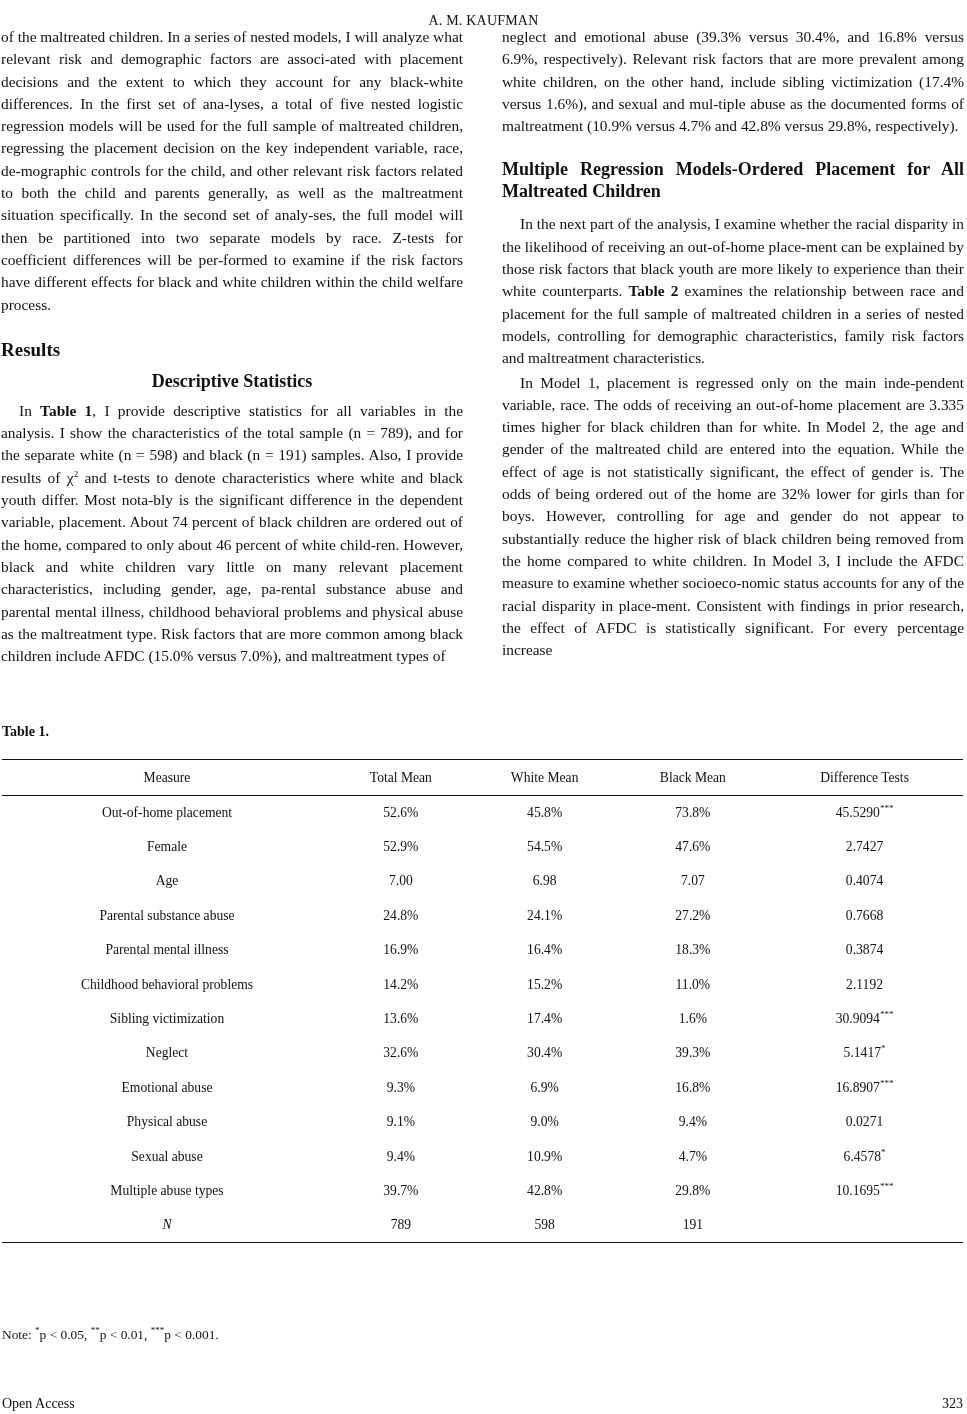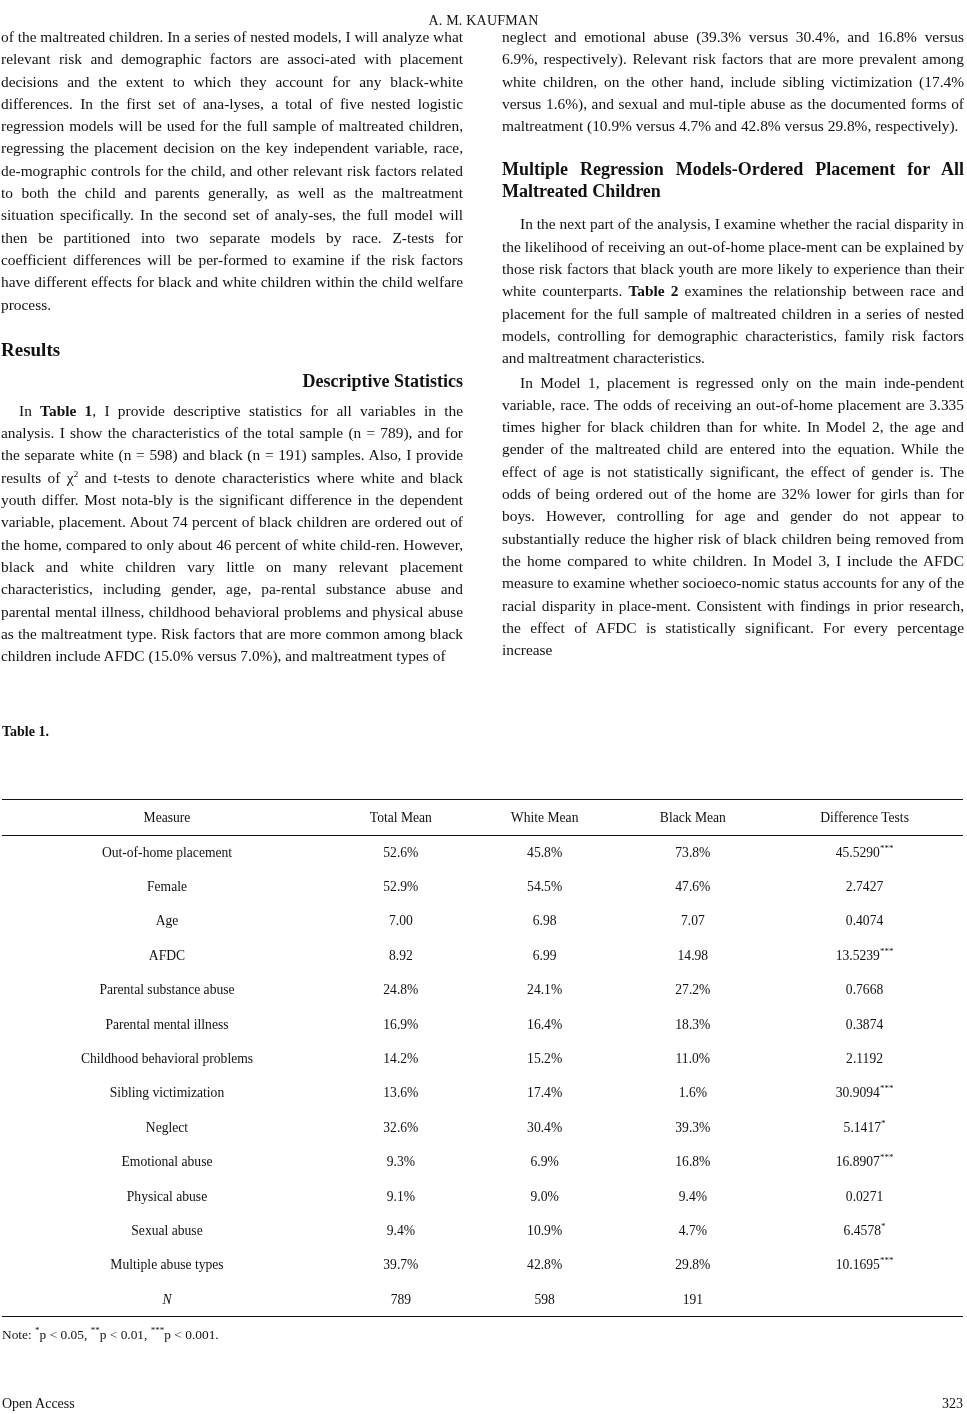--- a/index.html
+++ b/index.html
@@ -18,34 +18,34 @@
   .col.left { left: 1px; }
   .col.right { left: 502px; }
   .col p { margin: 0; text-indent: 18px; }
   .col p.noindent { text-indent: 0; }
   .h-results {
     font-weight: bold; font-size: 19px;
     margin: 22px 0 8px 0; line-height: 24px;
   }
   .h2 {
     font-weight: bold; font-size: 18px; line-height: 22px; margin: 0 0 8px 0;
-    text-align: right;
+    text-align: center;
   }
   .h2.justify { text-align: justify; text-align-last: left; }
   .right .h2 { margin-top: 21px; margin-bottom: 11px; }
   .gap { height: 2px; }
   b { font-weight: bold; }
   sup { font-size: 9px; line-height: 0; vertical-align: 6px; }
 
   .table-caption {
     position: absolute; left: 2px; top: 723px; font-size: 14px; line-height: 18px;
   }
   .table-caption .label { font-weight: bold; }
   table.stats {
-    position: absolute; left: 2px; top: 799px; width: 961px;
+    position: absolute; left: 2px; top: 759px; width: 961px;
     border-collapse: collapse; font-size: 13.6px;
   }
   table.stats th, table.stats td {
     text-align: center; font-weight: normal; padding: 0;
   }
   table.stats thead tr { height: 36px; }
   table.stats thead th { border-top: 1.5px solid #111; border-bottom: 1.5px solid #111; }
   table.stats tbody tr { height: 34.4px; }
   table.stats tbody tr.last td { border-bottom: 1.5px solid #111; }
   table.stats td.measure { width: 330px; }
@@ -108,27 +108,20 @@
       <td>54.5%</td>
       <td>47.6%</td>
       <td><span>2.7427</span><sup></sup></td>
     </tr>
     <tr>
       <td class="measure">Age</td>
       <td>7.00</td>
       <td>6.98</td>
       <td>7.07</td>
       <td><span>0.4074</span><sup></sup></td>
-    </tr>
-    <tr>
-      <td class="measure">AFDC</td>
-      <td>8.92</td>
-      <td>6.99</td>
-      <td>14.98</td>
-      <td><span>13.5239</span><sup>***</sup></td>
     </tr>
     <tr>
       <td class="measure">Parental substance abuse</td>
       <td>24.8%</td>
       <td>24.1%</td>
       <td>27.2%</td>
       <td><span>0.7668</span><sup></sup></td>
     </tr>
     <tr>
       <td class="measure">Parental mental illness</td>

